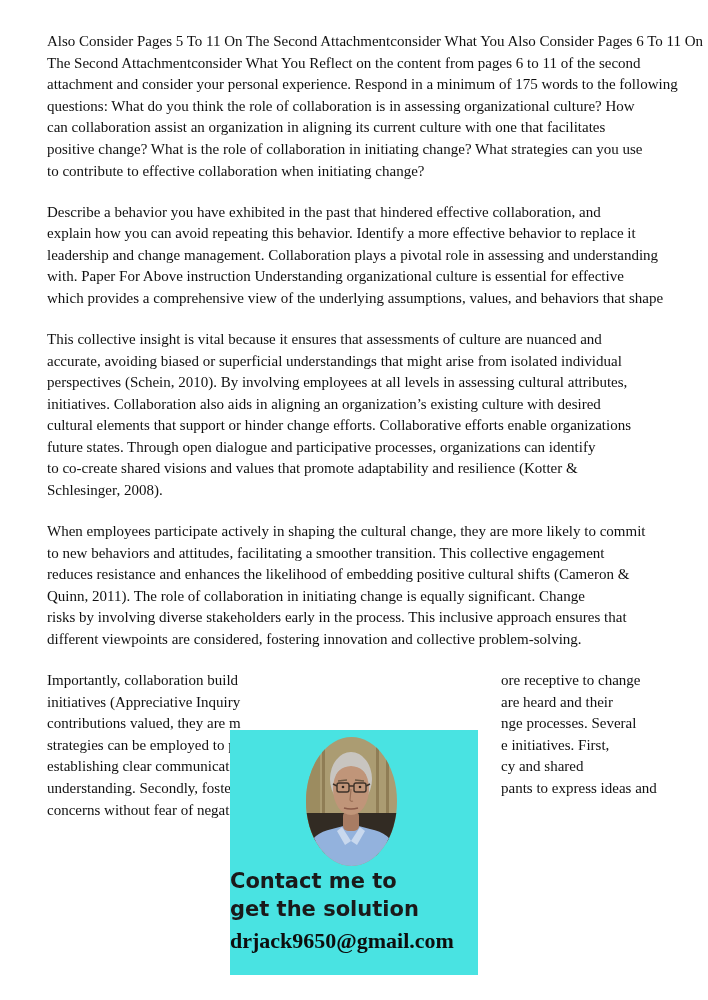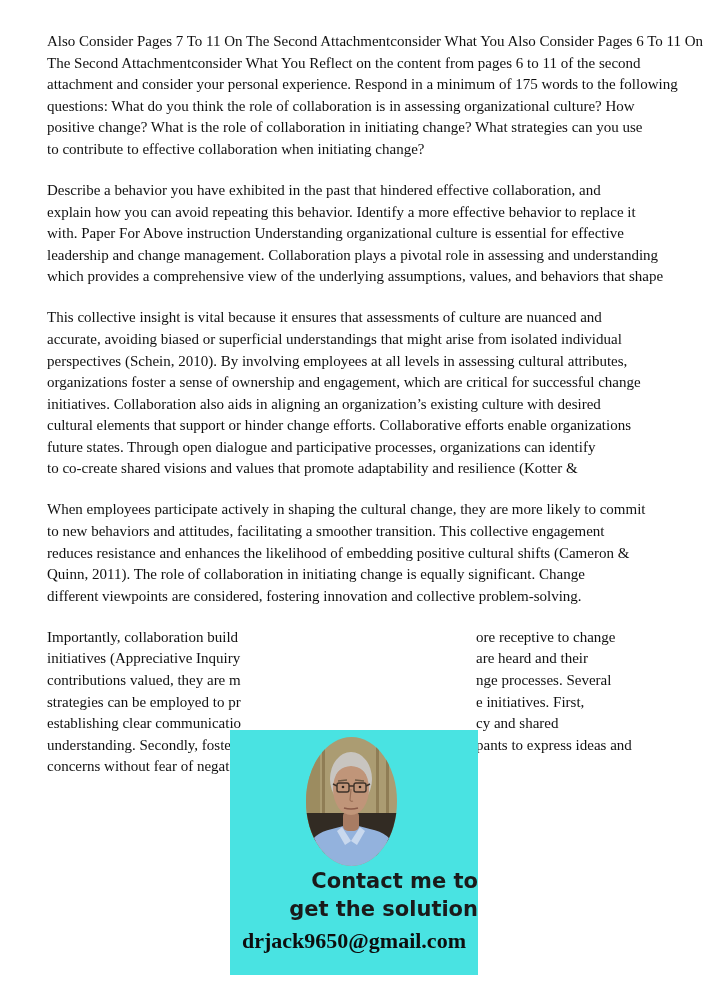--- a/index.html
+++ b/index.html
@@ -18,94 +18,95 @@
     width: 630px;
     font-size: 15px;
     line-height: 21.6px;
     color: #101010;
   }
   .para { margin: 0 0 19.4px 0; }
   .para:last-child { margin-bottom: 0; }
   .line { white-space: pre; position: relative; }
   .line .frag-right {
     position: absolute;
-    left: 429px; top: 0;
+    left: 454px; top: 0;
     white-space: pre;
   }
 
   
   .overlay-card {
     position: absolute;
     left: 230px; top: 730px;
     width: 248px; height: 245px;
   }
   .portrait {
     position: absolute;
     left: 76px; top: 7px;
     width: 91px; height: 129px;
     border-radius: 50%;
     overflow: hidden;
   }
   .portrait svg { display: block; width: 100%; height: 100%; }
   .cta-text {
     position: absolute;
     left: 0; right: 0; top: 137px;
-    text-align: right;
+    text-align: left;
     font-family: "DejaVu Sans", sans-serif;
     font-weight: bold;
     font-size: 21px;
     line-height: 28px;
     color: #1a1a1a;
-    padding-left: 12px;
   }
   .email-text {
     position: absolute;
     left: 0; right: 0; top: 198px;
-    text-align: center;
+    text-align: left;
     font-family: "Liberation Serif", serif;
     font-weight: bold;
     font-size: 22px;
     line-height: 26px;
     color: #0d0d0d;
   }
 </style>
 </head>
 <body>
 
 <div class="doc-text">
     <div class="para">
-      <div class="line">Also Consider Pages 7 To 11 On The Second Attachmentconsider What You Also Consider Pages 6 To 11 On</div>
+      <div class="line">Also Consider Pages 5 To 11 On The Second Attachmentconsider What You Also Consider Pages 6 To 11 On</div>
       <div class="line">The Second Attachmentconsider What You Reflect on the content from pages 6 to 11 of the second</div>
       <div class="line">attachment and consider your personal experience. Respond in a minimum of 175 words to the following</div>
       <div class="line">questions: What do you think the role of collaboration is in assessing organizational culture? How</div>
+      <div class="line">can collaboration assist an organization in aligning its current culture with one that facilitates</div>
       <div class="line">positive change? What is the role of collaboration in initiating change? What strategies can you use</div>
       <div class="line">to contribute to effective collaboration when initiating change?</div>
     </div>
     <div class="para">
       <div class="line">Describe a behavior you have exhibited in the past that hindered effective collaboration, and</div>
       <div class="line">explain how you can avoid repeating this behavior. Identify a more effective behavior to replace it</div>
+      <div class="line">leadership and change management. Collaboration plays a pivotal role in assessing and understanding</div>
       <div class="line">with. Paper For Above instruction Understanding organizational culture is essential for effective</div>
-      <div class="line">leadership and change management. Collaboration plays a pivotal role in assessing and understanding</div>
       <div class="line">which provides a comprehensive view of the underlying assumptions, values, and behaviors that shape</div>
     </div>
     <div class="para">
       <div class="line">This collective insight is vital because it ensures that assessments of culture are nuanced and</div>
       <div class="line">accurate, avoiding biased or superficial understandings that might arise from isolated individual</div>
       <div class="line">perspectives (Schein, 2010). By involving employees at all levels in assessing cultural attributes,</div>
-      <div class="line">organizations foster a sense of ownership and engagement, which are critical for successful change</div>
       <div class="line">initiatives. Collaboration also aids in aligning an organization’s existing culture with desired</div>
       <div class="line">cultural elements that support or hinder change efforts. Collaborative efforts enable organizations</div>
       <div class="line">future states. Through open dialogue and participative processes, organizations can identify</div>
       <div class="line">to co-create shared visions and values that promote adaptability and resilience (Kotter &amp;</div>
+      <div class="line">Schlesinger, 2008).</div>
     </div>
     <div class="para">
       <div class="line">When employees participate actively in shaping the cultural change, they are more likely to commit</div>
       <div class="line">to new behaviors and attitudes, facilitating a smoother transition. This collective engagement</div>
       <div class="line">reduces resistance and enhances the likelihood of embedding positive cultural shifts (Cameron &amp;</div>
       <div class="line">Quinn, 2011). The role of collaboration in initiating change is equally significant. Change</div>
+      <div class="line">risks by involving diverse stakeholders early in the process. This inclusive approach ensures that</div>
       <div class="line">different viewpoints are considered, fostering innovation and collective problem-solving.</div>
     </div>
     <div class="para">
       <div class="line"><span>Importantly, collaboration build</span><span class="frag-right">ore receptive to change</span></div>
       <div class="line"><span>initiatives (Appreciative Inquiry</span><span class="frag-right">are heard and their</span></div>
       <div class="line"><span>contributions valued, they are m</span><span class="frag-right">nge processes. Several</span></div>
       <div class="line"><span>strategies can be employed to pr</span><span class="frag-right">e initiatives. First,</span></div>
       <div class="line"><span>establishing clear communicatio</span><span class="frag-right">cy and shared</span></div>
       <div class="line"><span>understanding. Secondly, foster</span><span class="frag-right">pants to express ideas and</span></div>
       <div class="line"><span>concerns without fear of negativ</span><span class="frag-right"></span></div>

